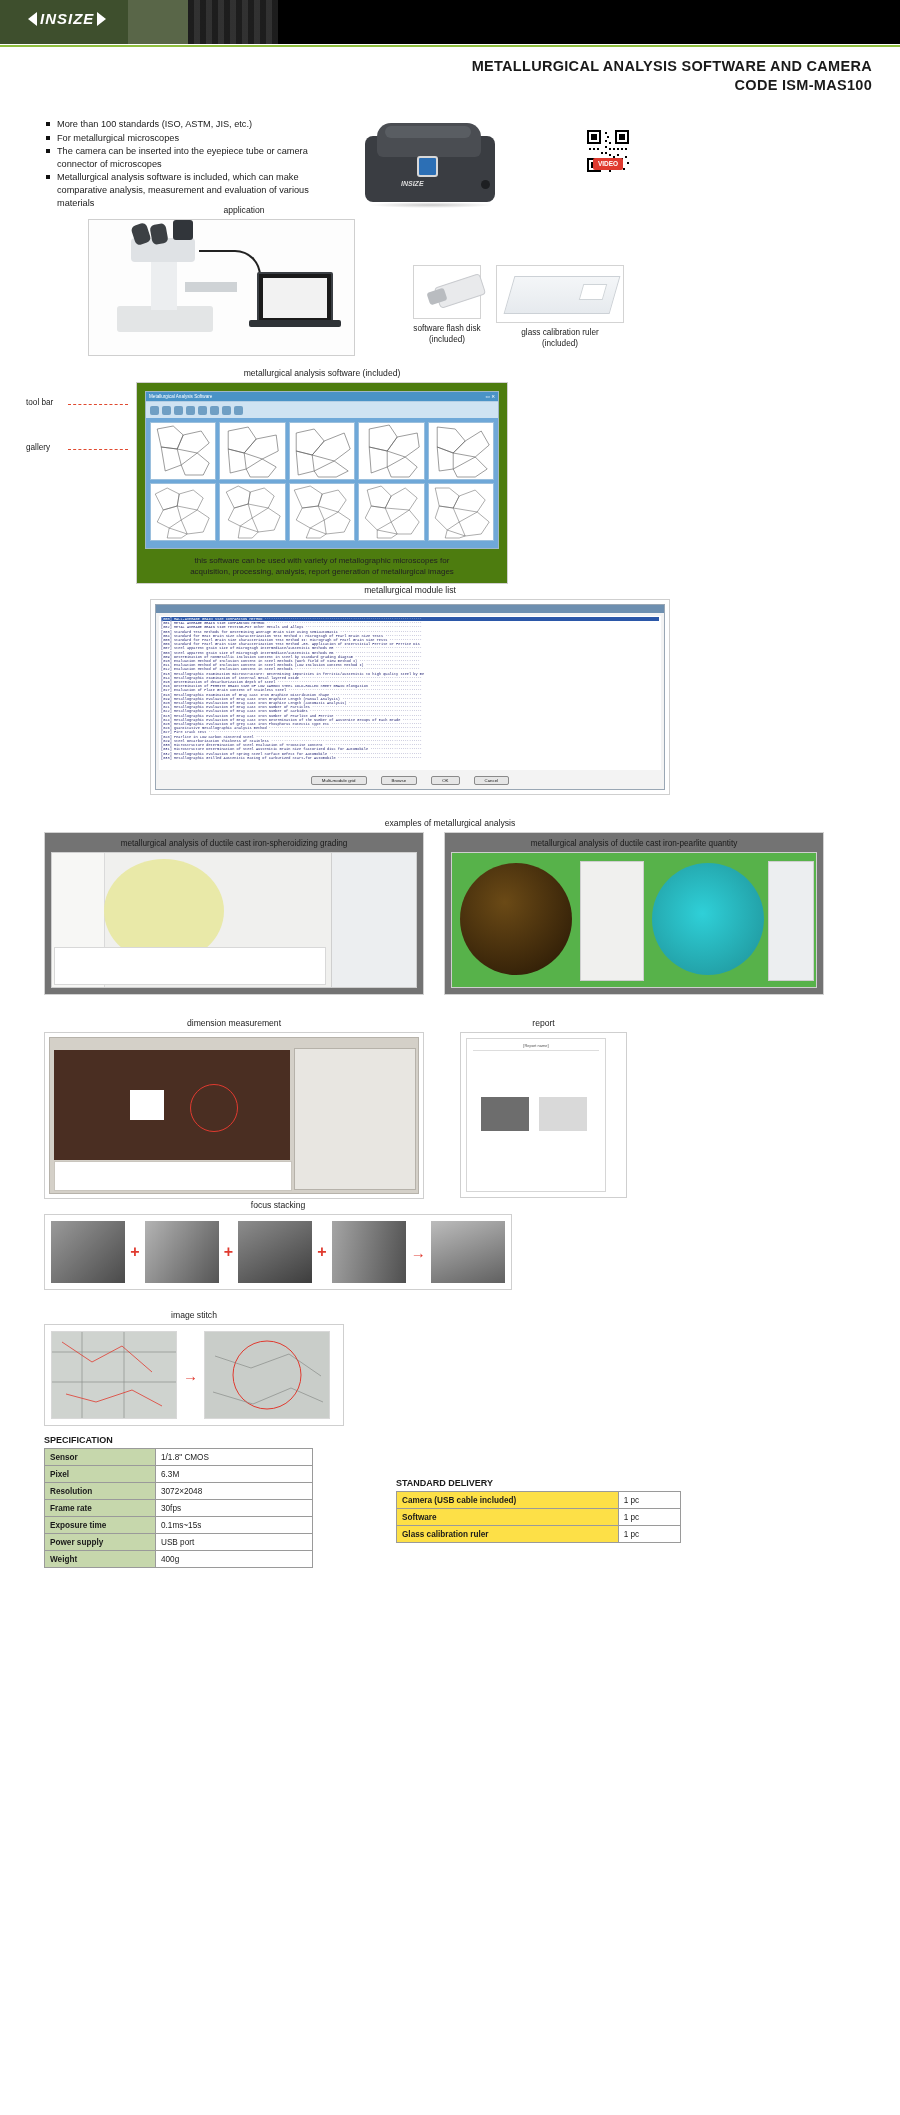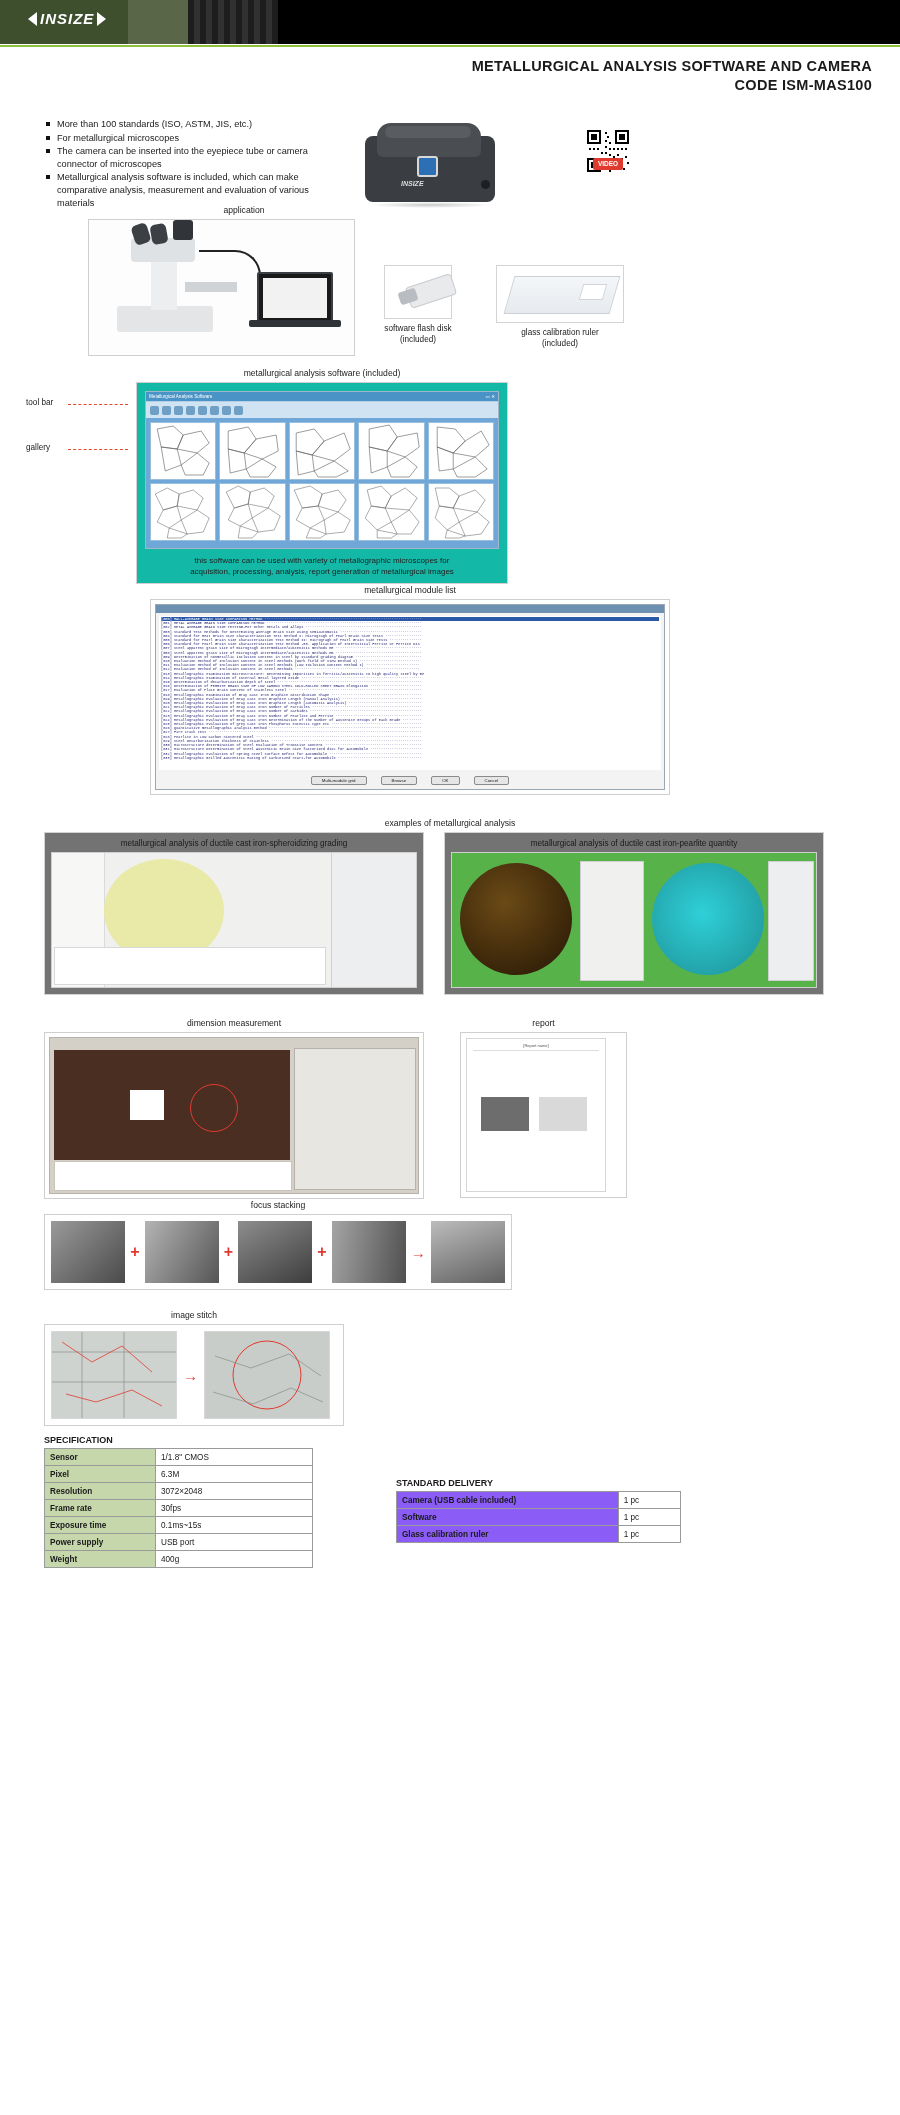--- a/index.html
+++ b/index.html
@@ -63,32 +63,32 @@
   .micro-eye2{position:absolute;left:62px;top:4px;width:16px;height:20px;background:#3c4044;border-radius:5px;transform:rotate(-10deg);}
   .micro-cam{position:absolute;left:84px;top:0px;width:20px;height:20px;background:#31353a;border-radius:3px;}
   .micro-stage{position:absolute;left:96px;top:62px;width:52px;height:10px;background:#cfd3d6;}
   .lap-screen{position:absolute;left:168px;top:52px;width:72px;height:48px;background:#1a1a1a;border:2px solid #3b3f44;border-radius:2px;}
   .lap-disp{position:absolute;left:4px;top:4px;width:64px;height:40px;background:#f2f2f2;}
   .lap-base{position:absolute;left:160px;top:100px;width:92px;height:7px;background:#2f3337;border-radius:2px;}
   .cable{position:absolute;left:110px;top:30px;width:60px;height:30px;border-top:2px solid #222;border-right:2px solid #222;border-radius:0 26px 0 0;}
 
   
   .accessory{position:absolute;top:265px;}
-  .acc1{left:384px;width:68px;}
+  .acc1{left:413px;width:68px;}
   .acc2{left:496px;width:128px;}
   .acc-photo{border:1px solid #d3d3d3;background:#fff;position:relative;}
   .usb{position:absolute;left:22px;top:14px;width:46px;height:20px;background:#e9eaec;border-radius:4px;transform:rotate(-18deg);border:1px solid #c8cace;}
   .usb-cap{position:absolute;left:14px;top:24px;width:18px;height:13px;background:#b9bcc0;border-radius:3px;transform:rotate(-18deg);}
   .slide{position:absolute;left:12px;top:10px;width:104px;height:36px;background:linear-gradient(180deg,#f4f6f8,#e6eaee);border:1px solid #ccd1d6;transform:skewX(-16deg);}
   .slide-label{position:absolute;right:18px;top:18px;width:22px;height:14px;background:#fff;border:1px solid #cfd4d8;transform:skewX(-16deg);}
   .acc-cap{font-size:8.2px;text-align:center;line-height:11px;margin-top:4px;}
 
   
   .sw-wrap{position:absolute;left:136px;top:368px;width:372px;}
-  .sw-box{border:1px solid #d0d0d0;background:#14b8a6;padding:8px 8px 6px 8px;margin-top:4px;}
+  .sw-box{border:1px solid #d0d0d0;background:#4d7c0f;padding:8px 8px 6px 8px;margin-top:4px;}
   .sw-app{border:1px solid #9fb7c8;}
   .sw-titlebar{height:9px;background:#4a93c7;display:flex;align-items:center;justify-content:space-between;padding:0 3px;}
   .sw-titlebar .tt{color:#fff;font-size:4.6px;}
   .sw-toolbar{height:16px;background:#cfe3f2;border-top:1px solid #b5cfe4;display:flex;align-items:center;gap:3px;padding:0 4px;}
   .tb-ic{width:9px;height:9px;border-radius:2px;background:#6f9fc4;}
   .sw-body{background:#6fa8d8;padding:4px;}
   .grain-row{display:flex;gap:3px;margin-bottom:3px;}
   .grain{flex:1;height:56px;background:#fff;border:1px solid #9abfdd;position:relative;overflow:hidden;}
   .grain svg{display:block;}
   .sw-note{font-size:8px;text-align:center;line-height:11px;margin-top:6px;color:#222;}
@@ -162,21 +162,21 @@
   .spec-wrap{position:absolute;left:44px;top:1435px;width:320px;}
   .spec-title{font-size:9px;font-weight:bold;margin-bottom:3px;}
   table.spec{border-collapse:collapse;width:269px;font-size:8.2px;}
   table.spec td{border:1px solid #9a9a9a;padding:2px 5px;height:12px;}
   table.spec td.k{background:#c6d7ac;width:100px;font-weight:bold;}
   table.spec td.v{background:#fff;}
 
   .deliv-wrap{position:absolute;left:396px;top:1478px;width:290px;}
   table.deliv{border-collapse:collapse;width:285px;font-size:8.2px;}
   table.deliv td{border:1px solid #9a9a9a;padding:2px 5px;height:12px;}
-  table.deliv td.k{background:#8b5cf6;width:225px;font-weight:bold;}
+  table.deliv td.k{background:#fde047;width:225px;font-weight:bold;}
   table.deliv td.v{background:#fff;width:55px;}
 </style>
 </head>
 <body>
 
 <div class="page">
 
   <div class="hdr">
     <div class="hdr-black"></div>
     <div class="hdr-green"></div>

